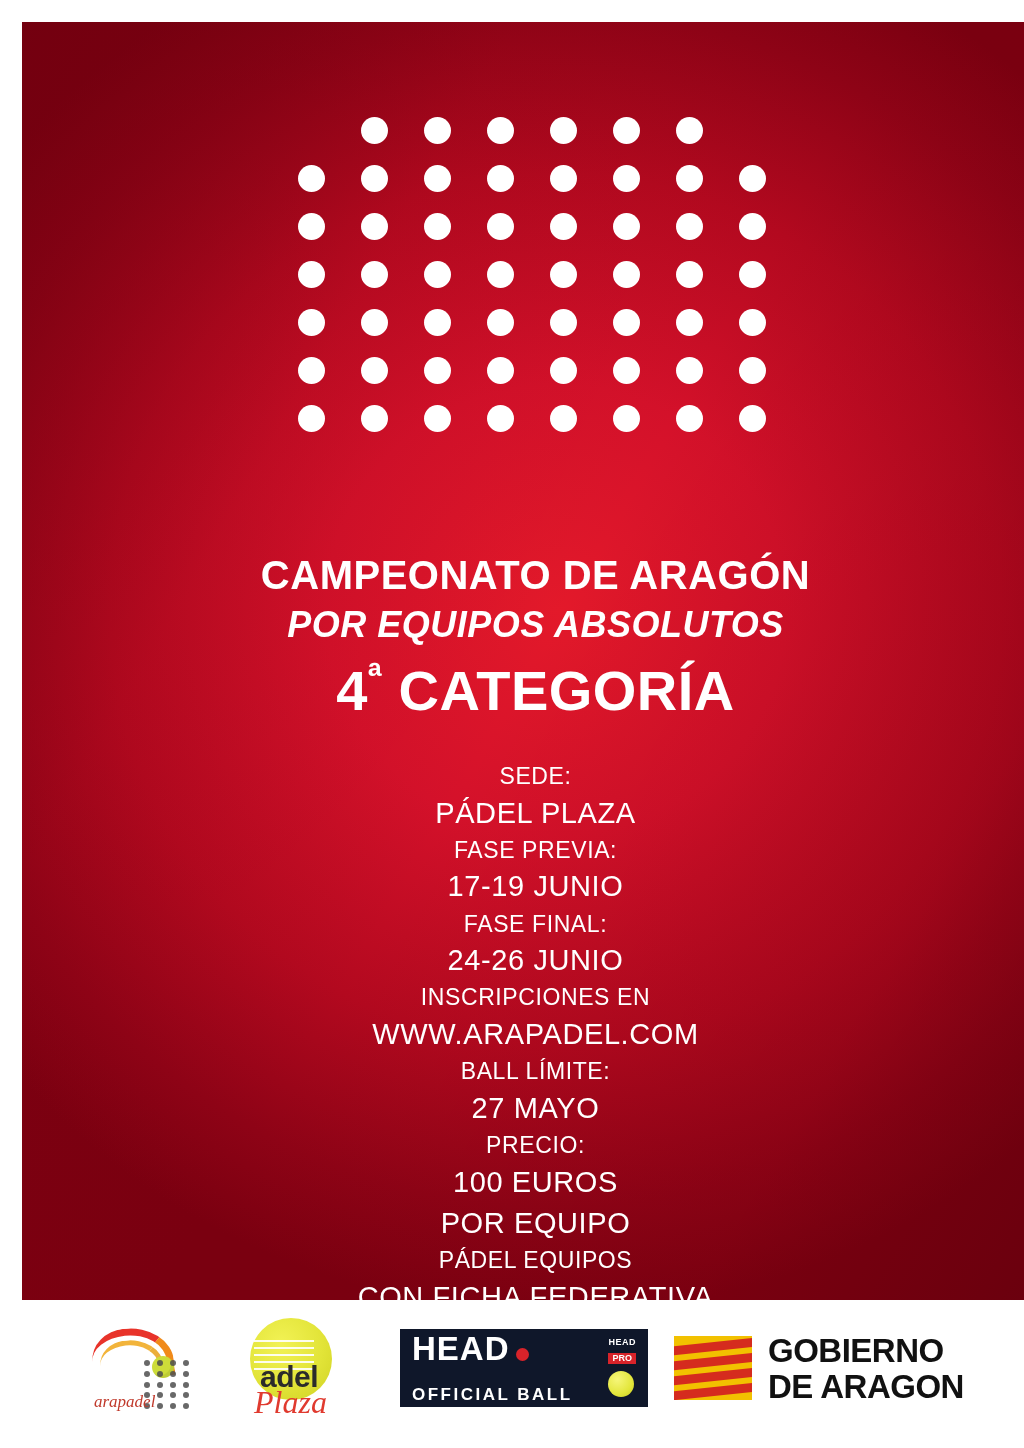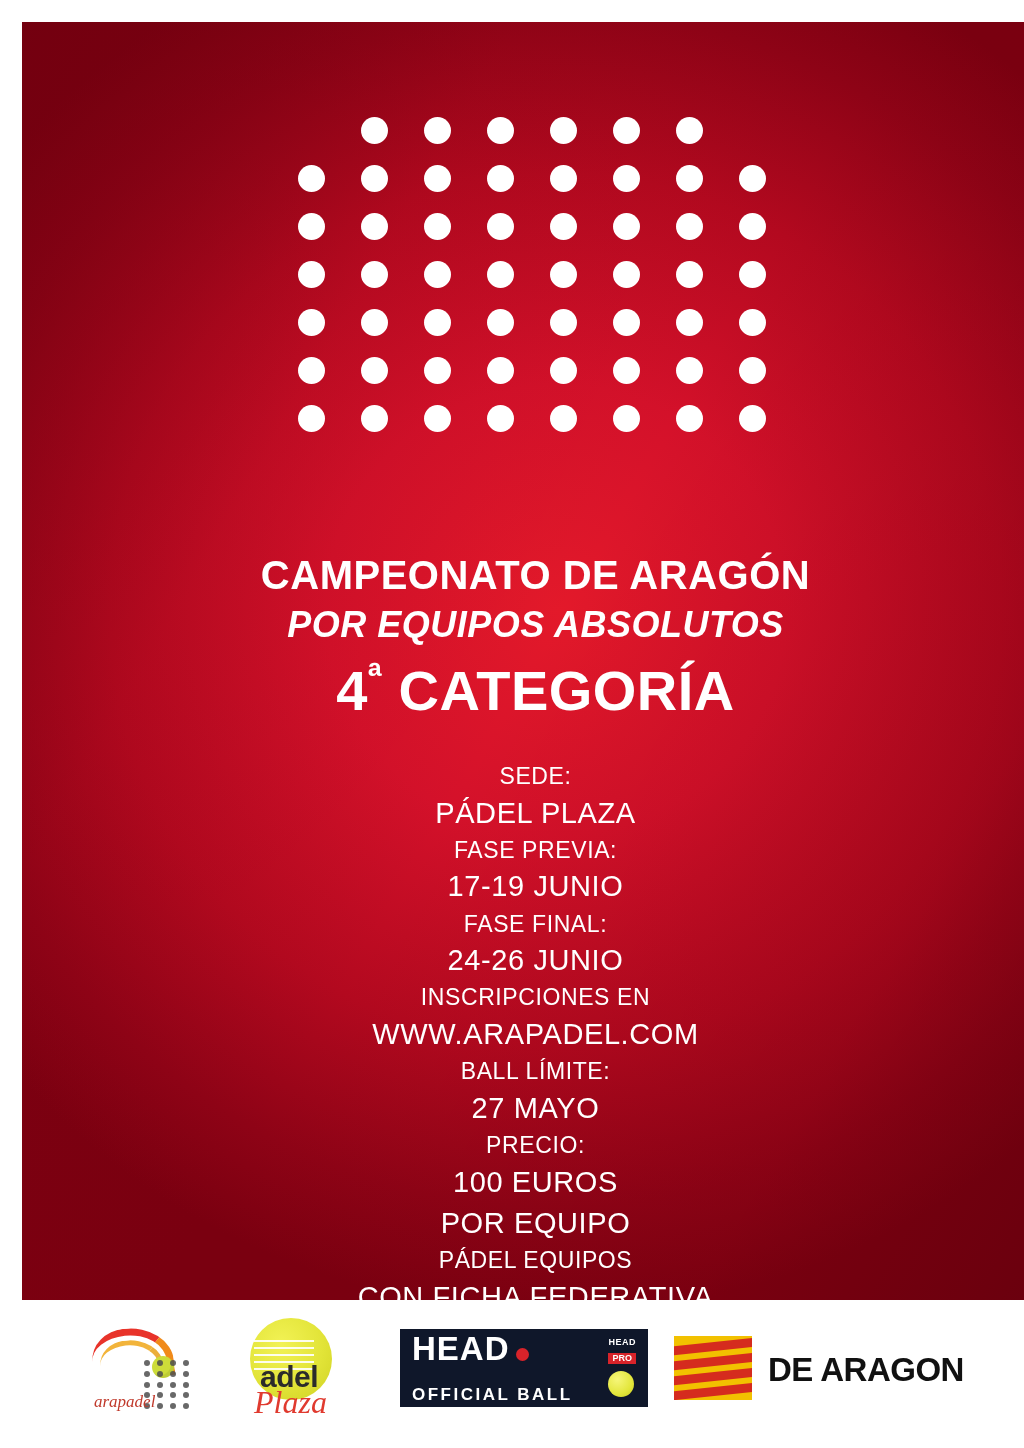--- a/index.html
+++ b/index.html
@@ -541,19 +541,20 @@
     </div>
 
     <div class="logo-gob">
       <span class="gob-shield">
         <i style="top:6px"></i>
           <i style="top:21px"></i>
           <i style="top:36px"></i>
           <i style="top:51px"></i>
       </span>
       <span class="gob-text">
+        <span class="l1">GOBIERNO</span>
         <span class="l2">DE ARAGON</span>
       </span>
     </div>
 
   </div>
 
 </div>
 
 </body></html>

